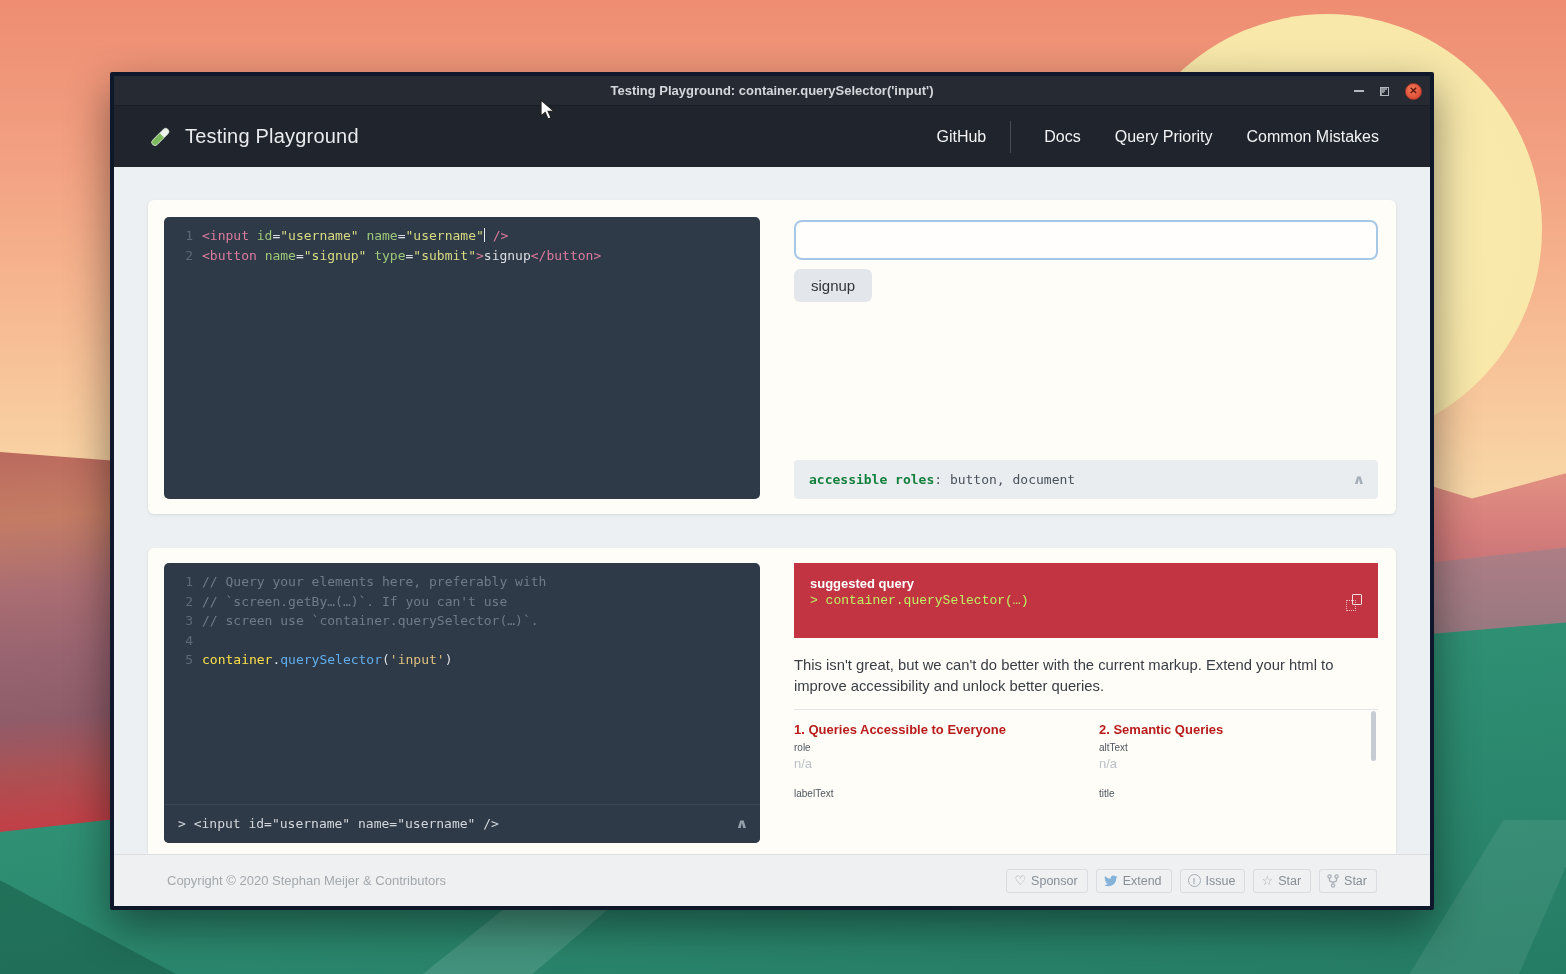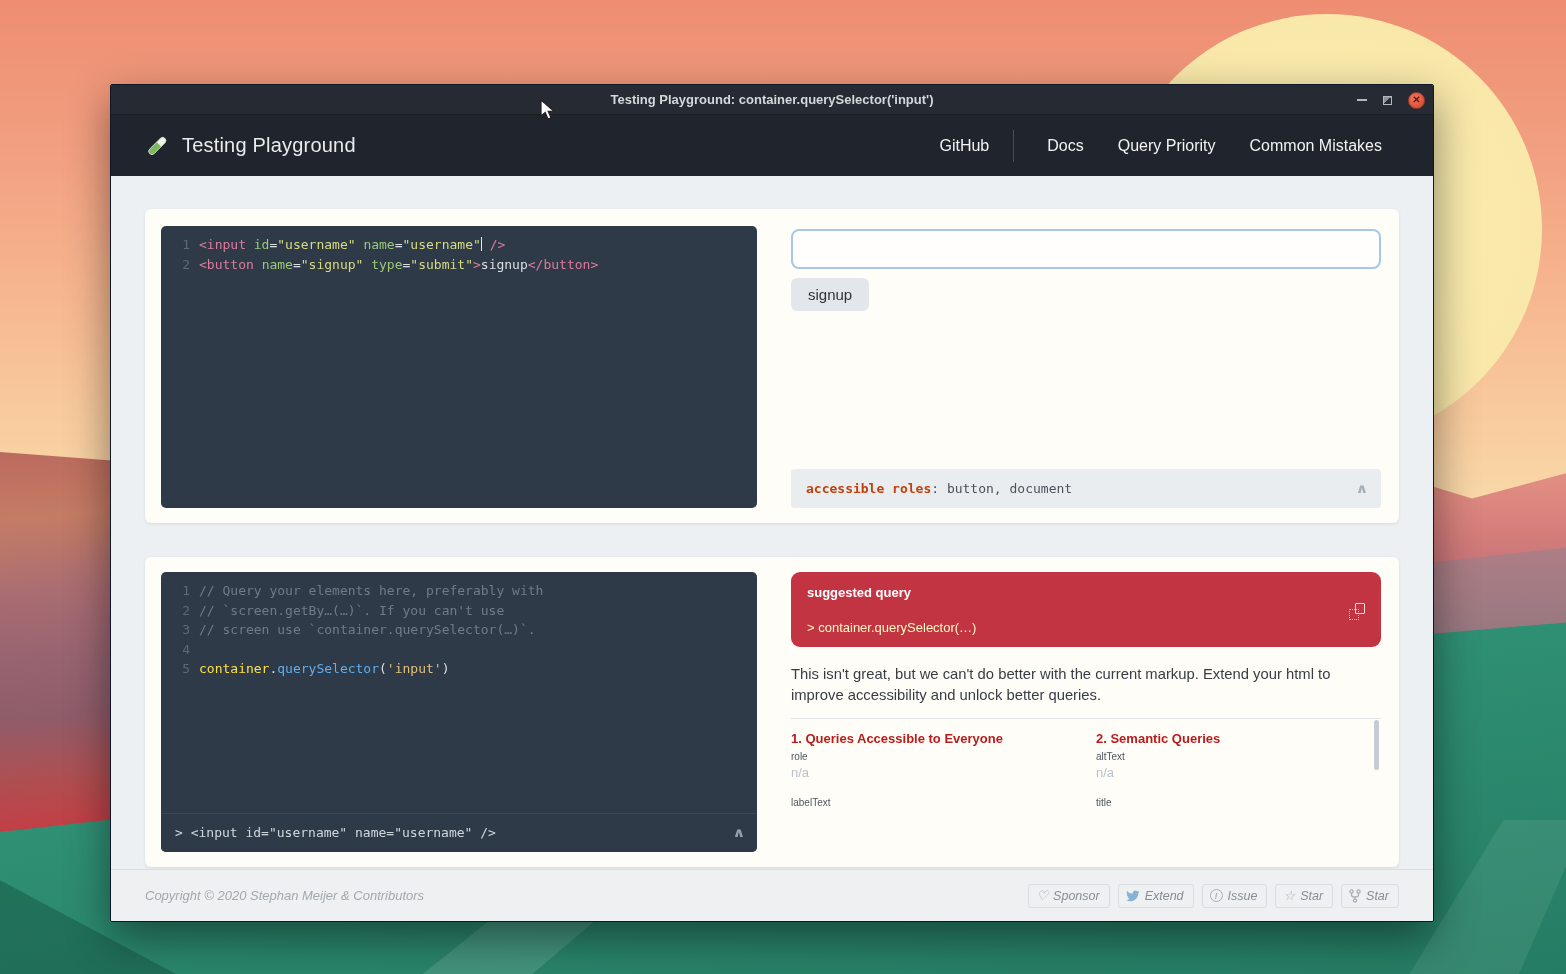--- a/index.html
+++ b/index.html
@@ -27,23 +27,23 @@
     background:linear-gradient(172deg,#3c9c80 0%,#2e8e72 45%,#257c64 100%);
     clip-path:polygon(0 62%,15% 55%,32% 40%,50% 28%,72% 16%,100% 6%,100% 100%,0 100%); }
   .streak-a { position:absolute; left:0; top:760px; width:100%; height:214px; background:rgba(255,255,255,.12);
     clip-path:polygon(27% 100%,44% 0,50% 0,34% 100%); }
   .streak-b { position:absolute; left:0; top:820px; width:100%; height:154px; background:rgba(255,255,255,.08);
     clip-path:polygon(90% 100%,96% 0,100% 0,100% 30%,97% 100%); }
   .facet-dark { position:absolute; left:0; top:840px; width:320px; height:134px; background:rgba(20,80,62,.45);
     clip-path:polygon(0 30%,55% 100%,0 100%); }
 
   
-  .window { position:absolute; left:110px; top:84px; width:1324px; height:838px;
+  .window { position:absolute; left:110px; top:72px; width:1324px; height:838px;
     display:flex; flex-direction:column; box-shadow:0 16px 44px rgba(0,0,0,.45);
-    border:1px solid #0f172a; border-radius:2px; overflow:hidden; z-index:10; }
+    border:4px solid #0f172a; border-radius:2px; overflow:hidden; z-index:10; }
 
   .titlebar { height:30px; flex:none; background:#262a33; display:flex; align-items:center;
     justify-content:center; position:relative; border-bottom:1px solid #1a1d23; }
   .titlebar .title { font-size:13px; font-weight:bold; color:#d4d7db; }
   .win-controls { position:absolute; right:8px; top:0; height:30px; display:flex; align-items:center; gap:16px; }
   .wc-min { width:10px; height:2px; background:#b4b8be; }
   .wc-max { width:9px; height:9px; border:1.5px solid #b4b8be; background:linear-gradient(135deg,#8e939a 50%,transparent 50%); }
   .wc-close { width:17px; height:17px; border-radius:50%; background:radial-gradient(circle at 40% 35%,#f07a57,#df4f38 70%,#c73f2c 100%);
     border:1px solid #a63a27; color:#5c150d; font-size:10px; font-weight:bold; display:flex; align-items:center; justify-content:center; line-height:1; }
 
@@ -77,42 +77,42 @@
   .chev { font-size:13px; font-weight:bold; transform:scaleX(1.45); cursor:pointer; }
 
   
   .pane-right { flex:1; display:flex; flex-direction:column; min-width:0; }
   .prev-input { height:40px; margin-top:3px; border:2px solid #a7c7e7; border-radius:8px; background:#fffefc;
     width:100%; outline:none; font-size:15px; padding:0 10px; font-family:"Liberation Sans",sans-serif; }
   .prev-btn { margin-top:9px; align-self:flex-start; background:#e3e6ea; border:none; border-radius:6px;
     color:#30353b; font-size:15px; padding:8px 17px; font-family:"Liberation Sans",sans-serif; cursor:pointer; }
   .roles { margin-top:auto; background:#e9edf0; border-radius:4px; height:39px; display:flex; align-items:center;
     padding:0 15px; font-family:"DejaVu Sans Mono", monospace; font-size:13px; color:#4a525b; }
-  .roles b { color:#c2410c; }
+  .roles b { color:#15803d; }
   .roles .chev { margin-left:auto; color:#a6aeb7; }
 
   
-  .suggested { background:#c23442; border-radius:9px; color:#fff; padding:13px 16px; height:75px; flex:none; position:relative; }
+  .suggested { background:#c23442; border-radius:0; color:#fff; padding:13px 16px; height:75px; flex:none; position:relative; }
   .sq-title { font-size:13px; font-weight:bold; }
-  .sq-query { font-family:Liberation Sans, sans-serif; font-size:13px; color:#fef9c3; margin-top:20px; }
+  .sq-query { font-family:Liberation Mono, monospace; font-size:13px; color:#bef264; margin-top:2px; }
   .copy-icon { position:absolute; right:16px; top:31px; width:16px; height:17px; cursor:pointer; }
   .copy-icon .solid { position:absolute; right:0; top:0; width:10px; height:11px; border:1.5px solid #f3dddd; border-radius:1px; }
   .copy-icon .dashed { position:absolute; left:0; bottom:0; width:10px; height:11px; border:1.5px dotted #e8bcbe; border-radius:1px; }
   .advice { font-size:14.8px; line-height:20.5px; color:#383d44; margin:17px 0 13px; }
   .qwrap { border-top:1px solid #e3e6e9; flex:1; overflow:hidden; position:relative; padding-top:12px; }
   .qcols { display:grid; grid-template-columns:305px 1fr; }
   .qhead { font-size:13px; font-weight:bold; color:#b91c1c; margin-bottom:5px; }
   .qitem { margin-bottom:17px; }
   .qname { font-size:10px; color:#4d5660; }
   .qval { font-size:13px; color:#bac1c9; margin-top:3px; min-height:15px; }
   .vthumb { position:absolute; right:2px; top:1px; width:5px; height:50px; background:#c6ccd4; border-radius:3px; cursor:pointer; }
 
   
   .footerbar { height:52px; flex:none; background:#eef0f1; border-top:1px solid #dcdee0;
-    display:flex; align-items:center; padding:0 34px;font-style:italic; }
+    display:flex; align-items:center; padding:0 53px; }
   .copyright { font-size:13px; color:#a3a8ad; }
   .badges { margin-left:auto; display:flex; gap:8px; }
   .badge { display:flex; align-items:center; gap:5px; border:1px solid #d9dce0; border-radius:3px;
     padding:4px 9px 4px 7px; font-size:12.5px; color:#878e96; cursor:pointer; background:transparent; }
   .badge .glyph { font-size:13px; color:#a9afb6; line-height:1; }
   .issue-glyph { width:13px; height:13px; border:1.3px solid #a9afb6; border-radius:50%; font-size:9px; font-weight:bold;
     color:#a9afb6; display:flex; align-items:center; justify-content:center; }
 
   .cursor { position:absolute; left:540px; top:99px; z-index:50; pointer-events:none; }
 </style>

